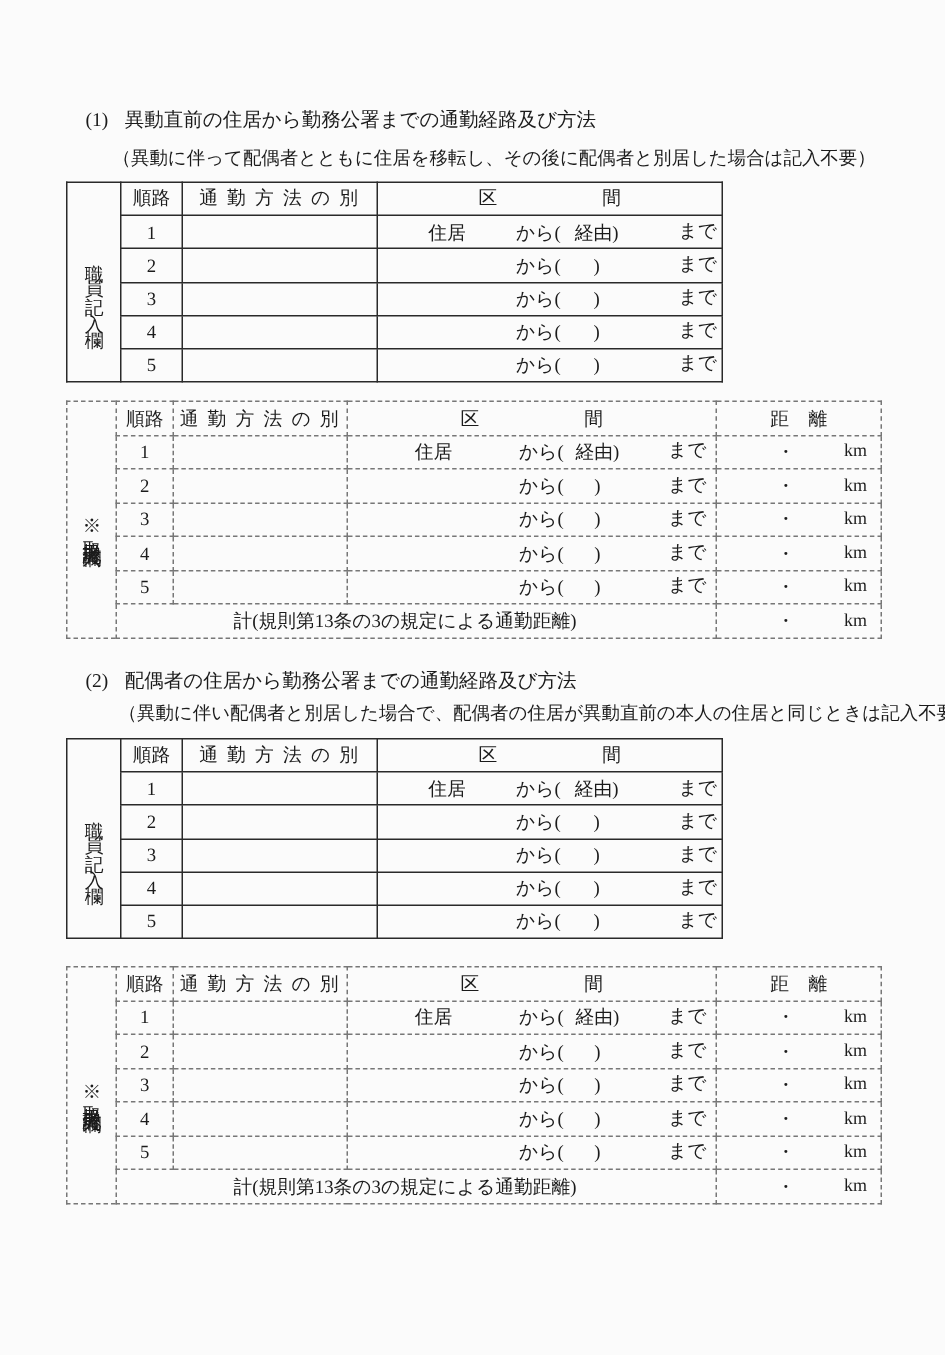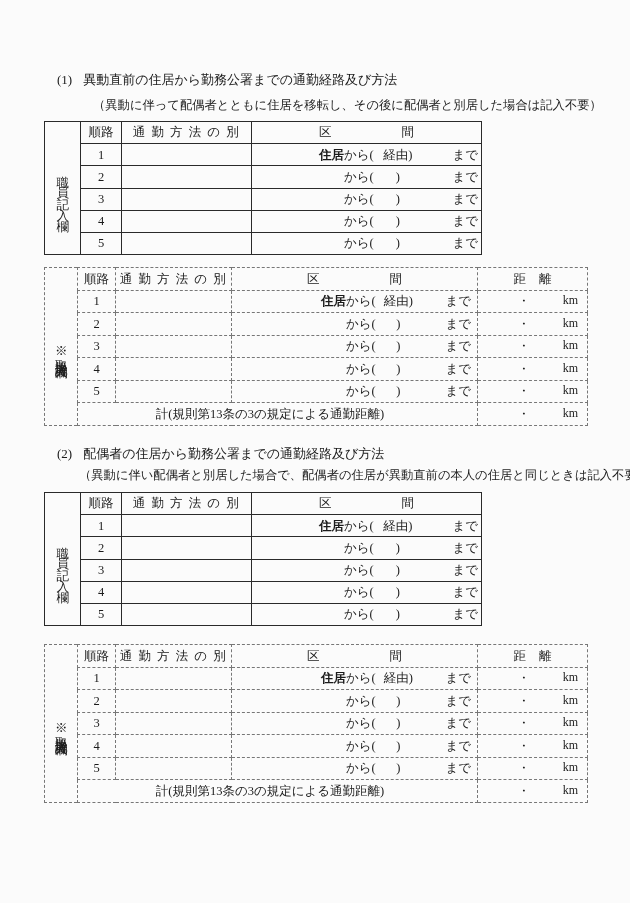--- a/index.html
+++ b/index.html
@@ -27,45 +27,45 @@
 
   .staff-grid{width:401px;}   .staff-grid tr{height:22.2px;}
   .handler-grid{width:510px;} .handler-grid tr{height:22.5px;}
 
   .no{text-align:center;}
   .method-h{letter-spacing:1.5px;margin-top:40px;}
   .pairh{display:flex;justify-content:center;gap:70px;}
   .pairh.narrow{gap:13px;}
 
   .kukan{display:flex;align-items:center;width:100%;}
-  .origin{text-align:right;font-weight:bold;}
+  .origin{text-align:center;}
   .staff-grid  .origin{width:92px;}
   .handler-grid .origin{width:114px;}
   .via{text-align:center;}
   .staff-grid  .via{width:48px;}
   .handler-grid .via{width:45px;}
-  .made{margin-left:auto;}
+  .made{margin-left:auto;font-family:Liberation Mono, monospace;}
   .staff-grid  .made{padding-right:3px;}
   .handler-grid .made{padding-right:6px;}
 
   .dist{display:flex;align-items:center;width:100%;}
   .dot{width:52px;text-align:right;}
   .unit{margin-left:auto;padding-right:9px;font-size:12px;}
   .total-label{text-align:center;padding-right:15px;}
 </style>
 </head>
 <body>
 
 <div class="page">
 
   <div class="sec-head" style="left:57px;top:73px;">
     <span>(1)</span>
     <span>異動直前の住居から勤務公署までの通勤経路及び方法</span>
   </div>
-  <div class="sec-note" style="left:93px;top:98px;">（異動に伴って配偶者とともに住居を移転し、その後に配偶者と別居した場合は記入不要）</div>
+  <div class="sec-note" style="left:75px;top:98px;">（異動に伴って配偶者とともに住居を移転し、その後に配偶者と別居した場合は記入不要）</div>
 
   <div class="tblwrap solid" style="left:44px;top:121px;">
     <div class="stub stub-staff">
         <span>職員記入欄</span>
       </div>
     <table class="staff-grid">
       <colgroup>
           <col style="width:41px">
           <col style="width:130px">
           <col style="width:230px">

